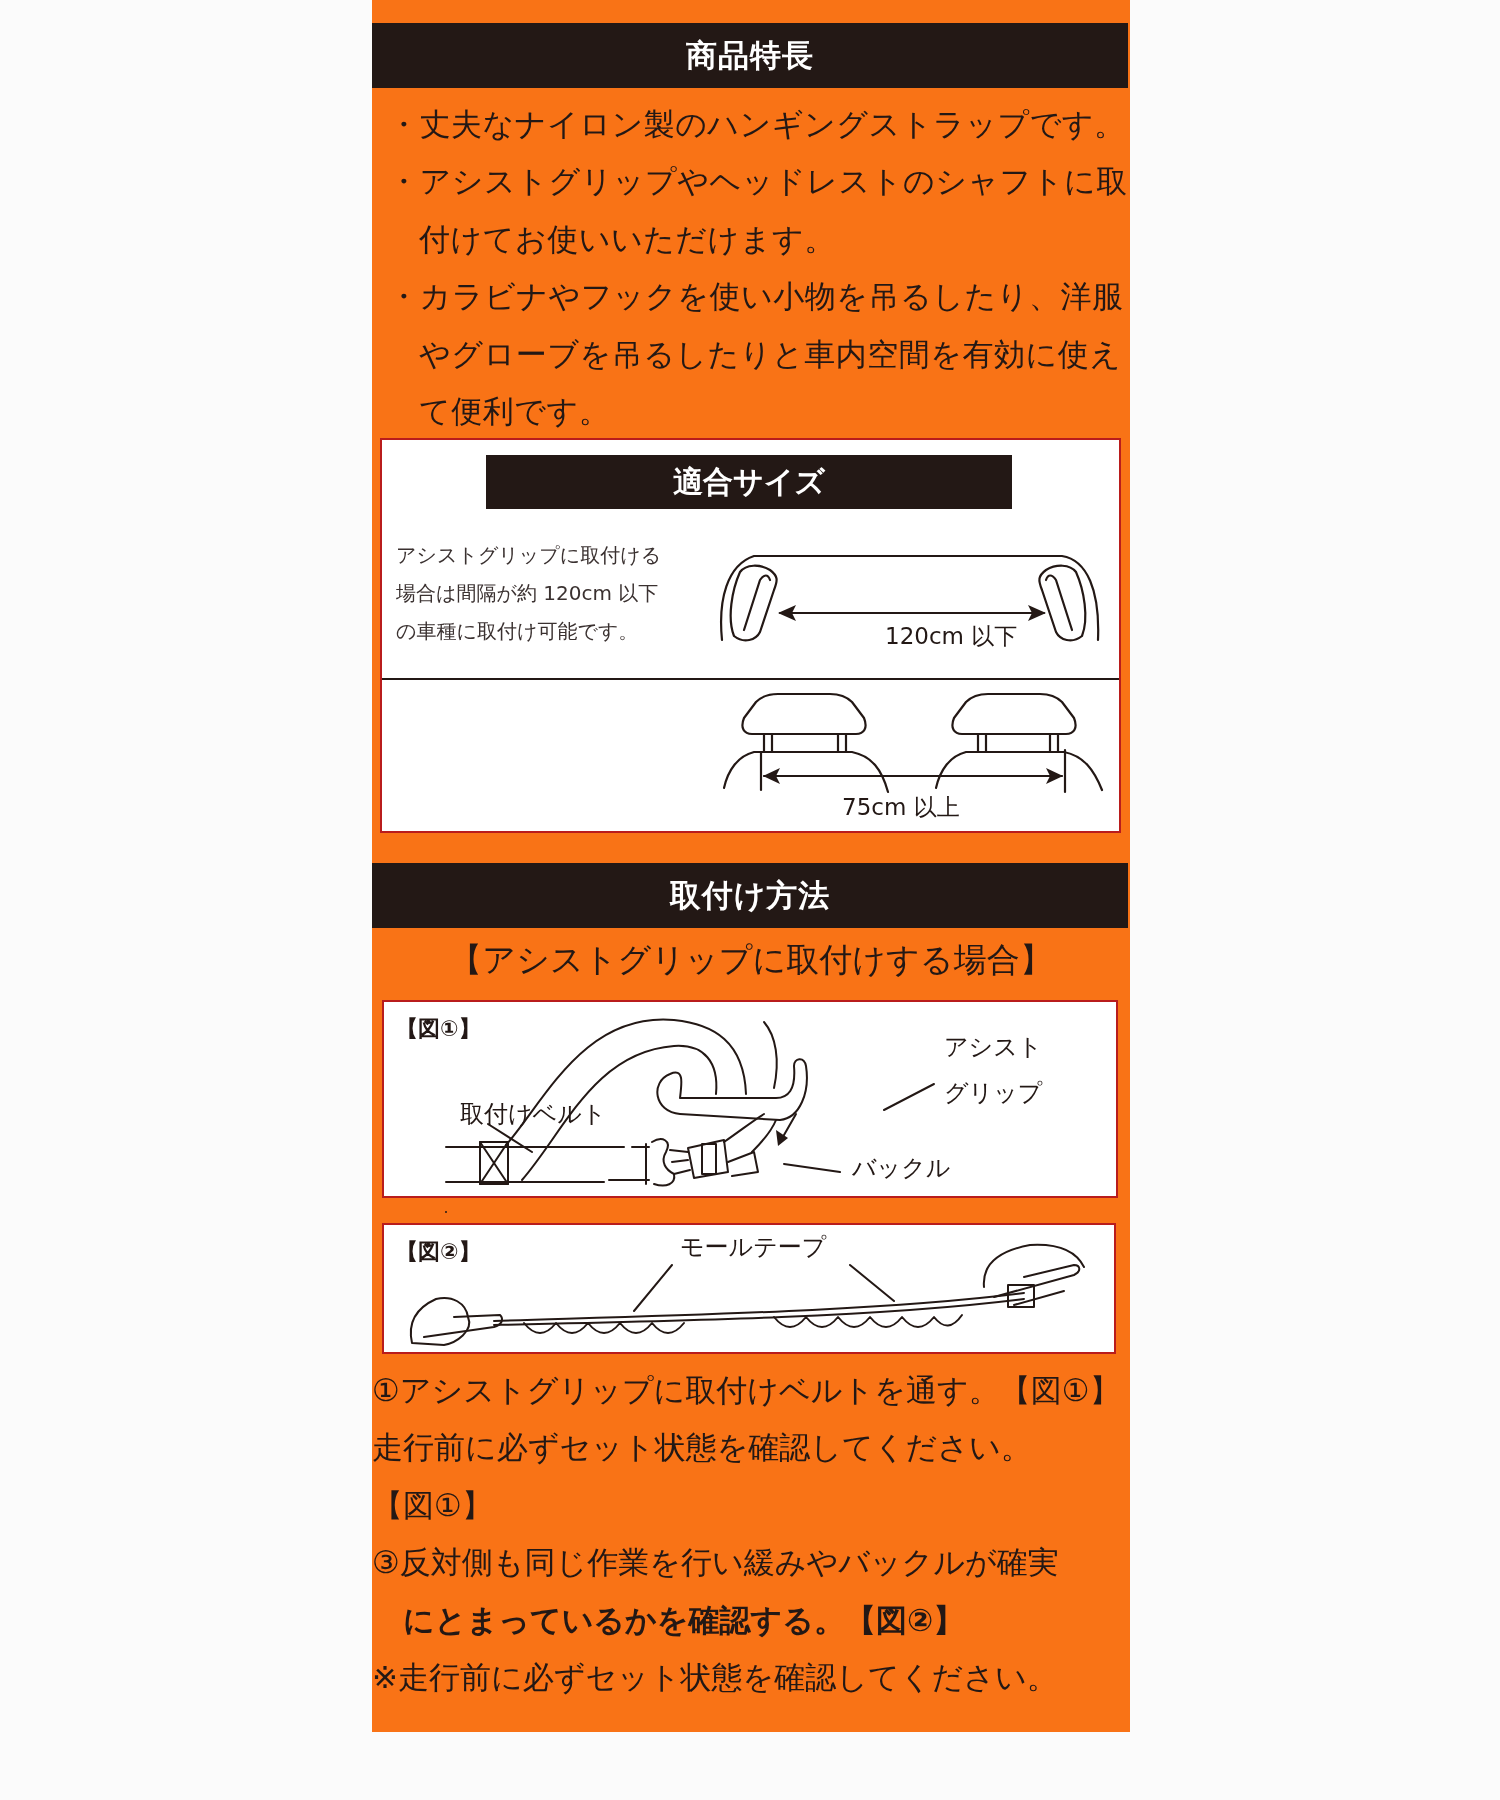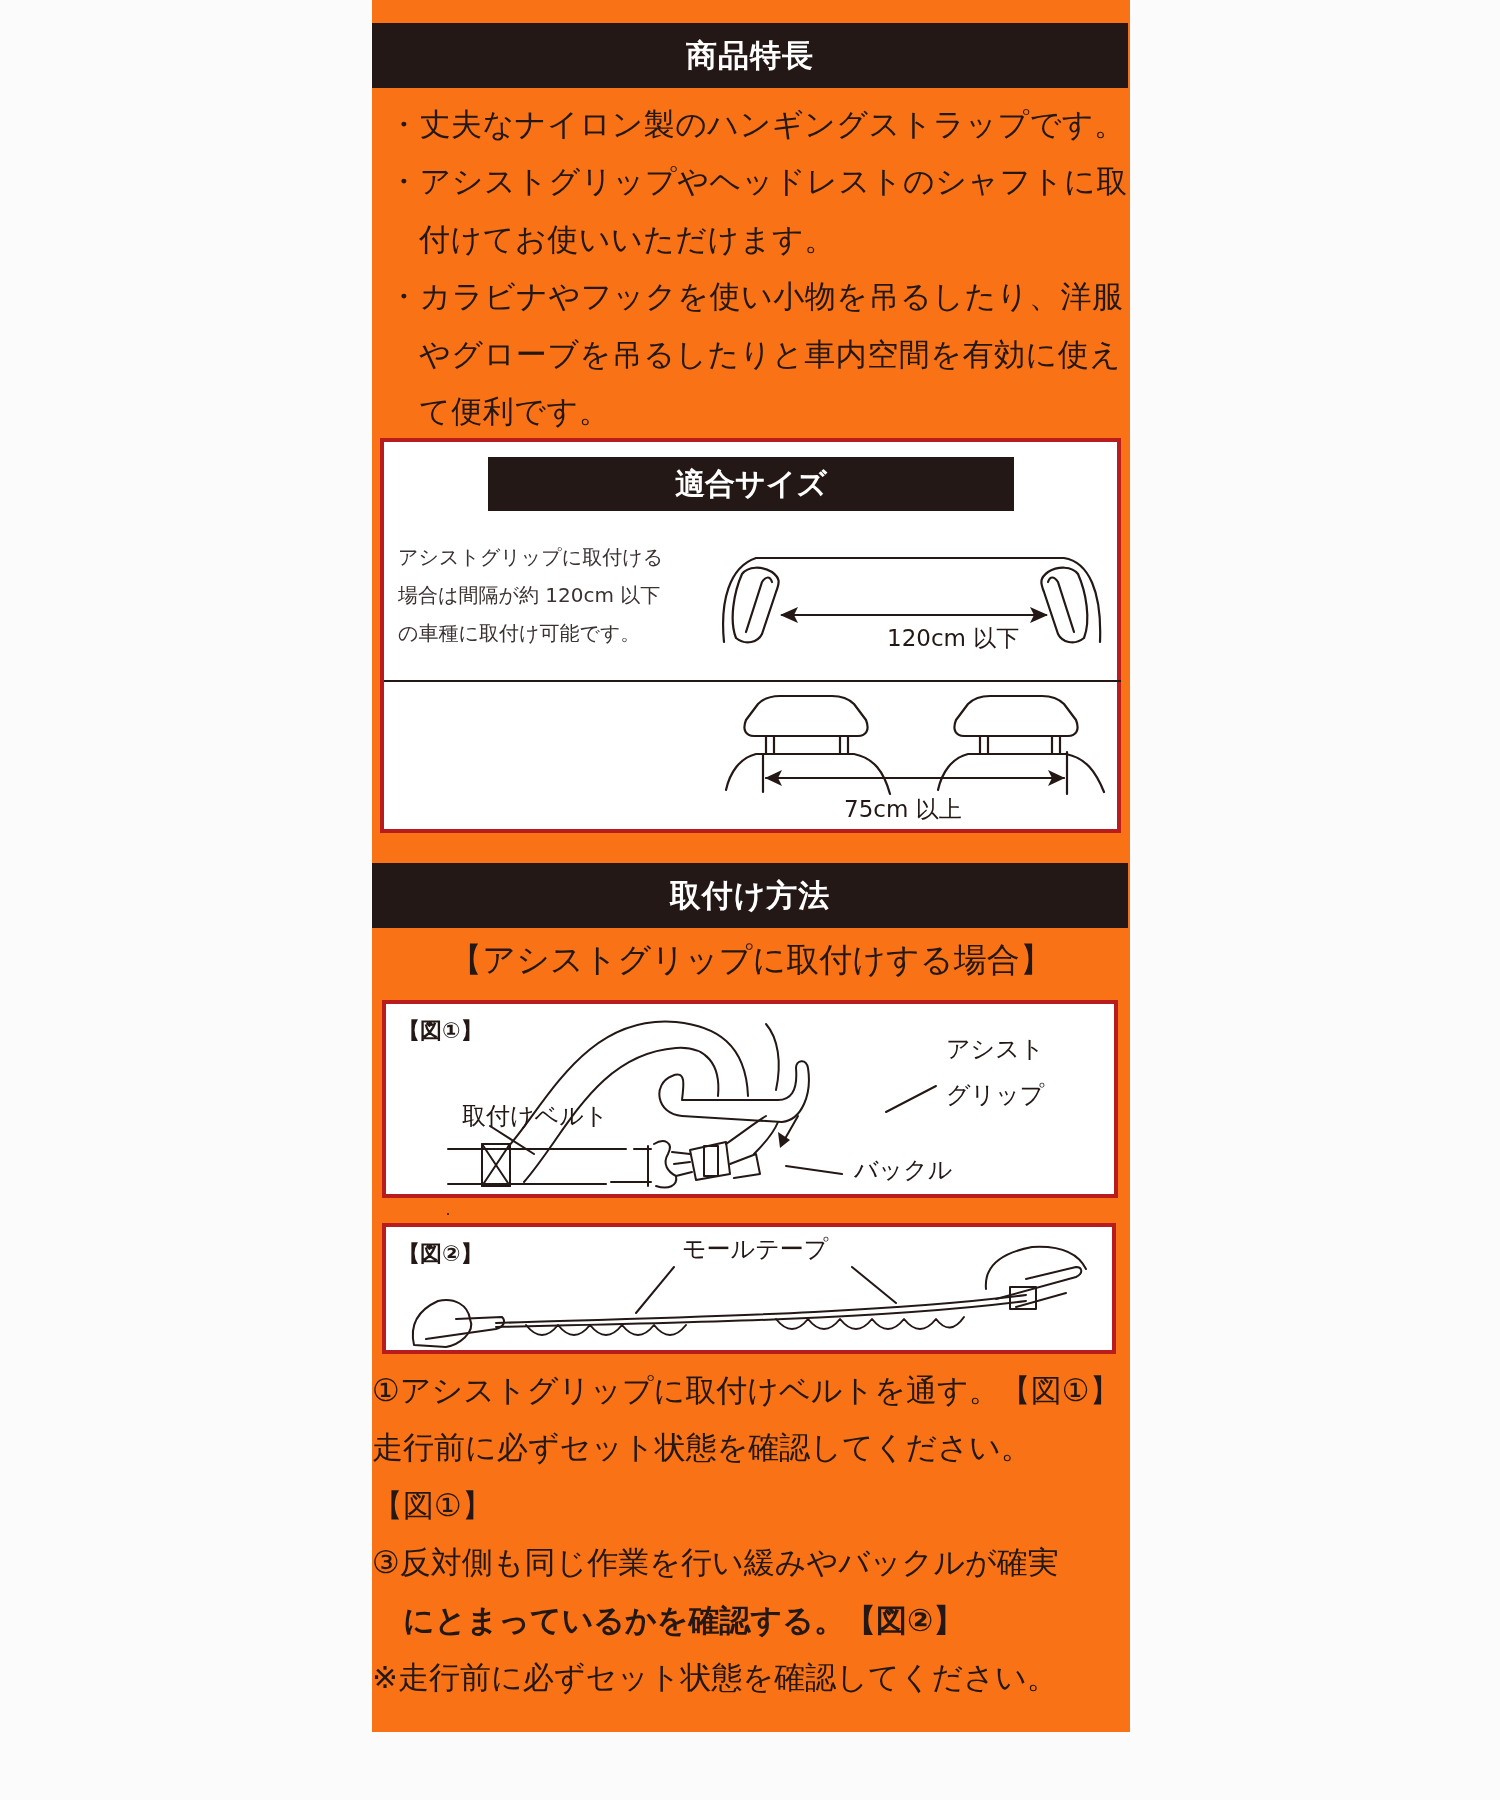--- a/index.html
+++ b/index.html
@@ -9,21 +9,21 @@
   }
   .page { position:absolute; left:372px; top:0; width:758px; height:1732px; background:#f97316; }
   .bar {
     position:absolute; background:#231815; color:#ffffff; text-align:center;
     font-weight:bold; letter-spacing:1px; box-sizing:border-box;
   }
   .bar1 { left:0; top:23px; width:756px; height:65px; font-size:31px; line-height:65px; }
   .bar2 { left:0; top:863px; width:756px; height:65px; font-size:31px; line-height:65px; }
   .bullet-line { position:absolute; left:0; font-size:31px; white-space:nowrap; line-height:40px; letter-spacing:0.5px;margin-left:16px; }
   .indent { left:26px; }
-  .box { position:absolute; border:4px solid #b91c1c; box-sizing:border-box; background:#fff; }
+  .box { position:absolute; border:2px solid #b91c1c; box-sizing:border-box; background:#fff; }
   .size-box { left:8px; top:438px; width:741px; height:395px; }
   .size-divider { position:absolute; left:0; top:238px; width:737px; height:2px; background:#231815; }
   .size-title { position:absolute; left:104px; top:15px; width:526px; height:54px; background:#231815; color:#fff;
     font-size:30px; font-weight:bold; text-align:center; line-height:54px; }
   .small-text { position:absolute; font-size:20px; line-height:38px; white-space:nowrap; color:#3a3130; }
   .subtitle { position:absolute; left:0; width:758px; top:938px; text-align:center; font-size:33px; line-height:44px; white-space:nowrap; }
   .fig1 { left:10px; top:1000px; width:736px; height:198px; }
   .fig2 { left:10px; top:1223px; width:734px; height:131px; }
   .fig-label { position:absolute; font-size:22px; white-space:nowrap; color:#231815; }
   .step { position:absolute; left:0; font-size:31px; white-space:nowrap; line-height:40px; }

